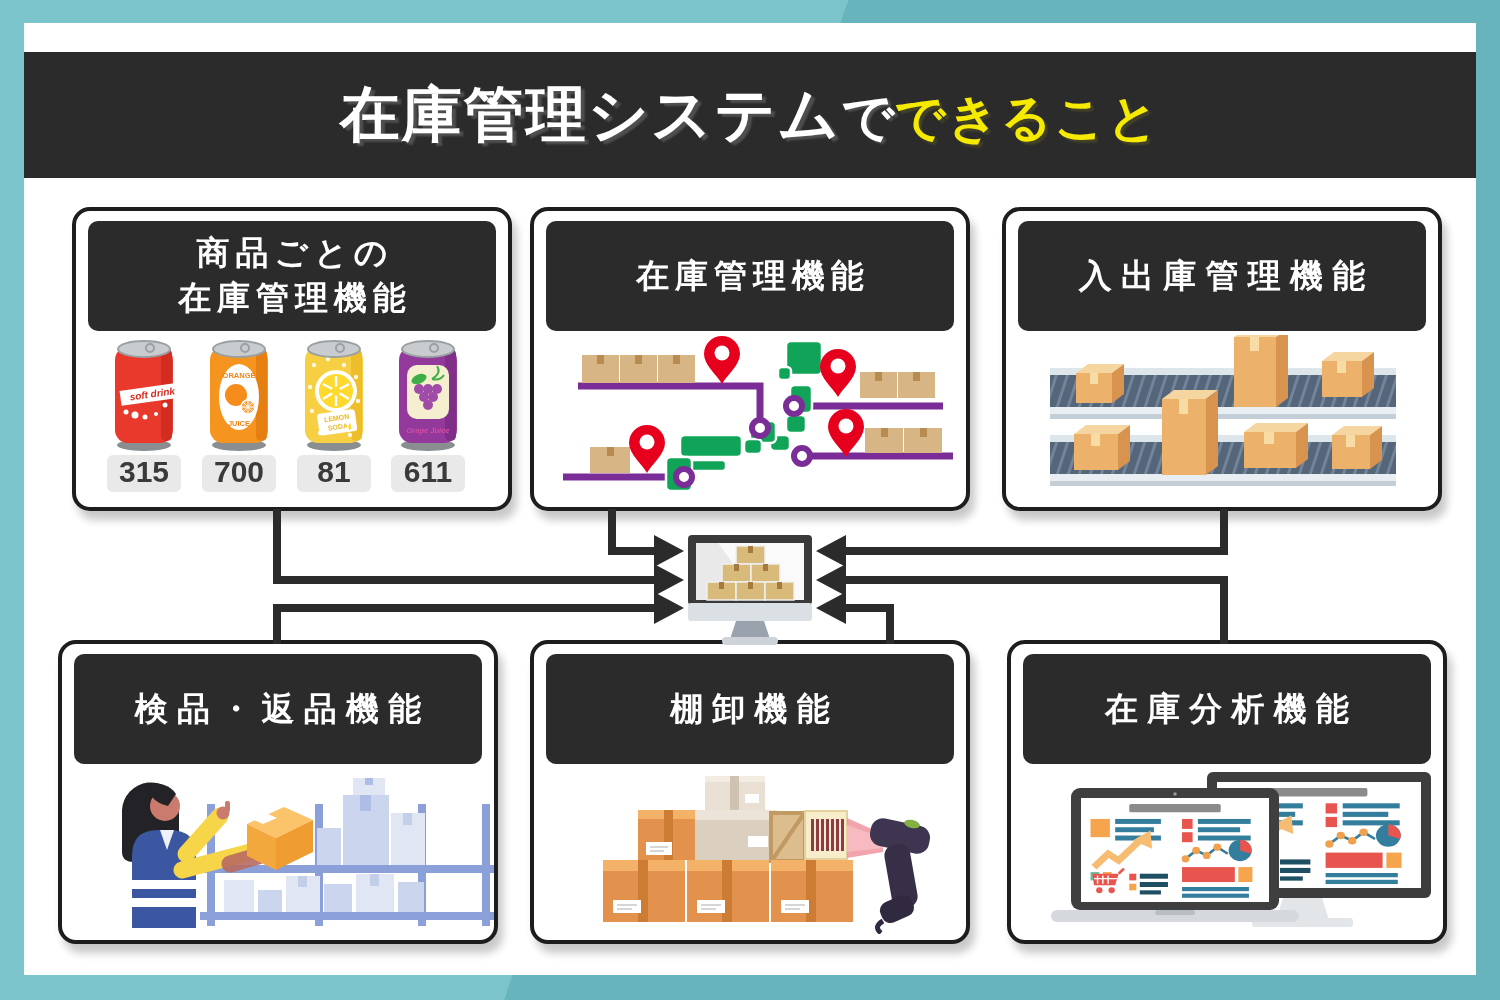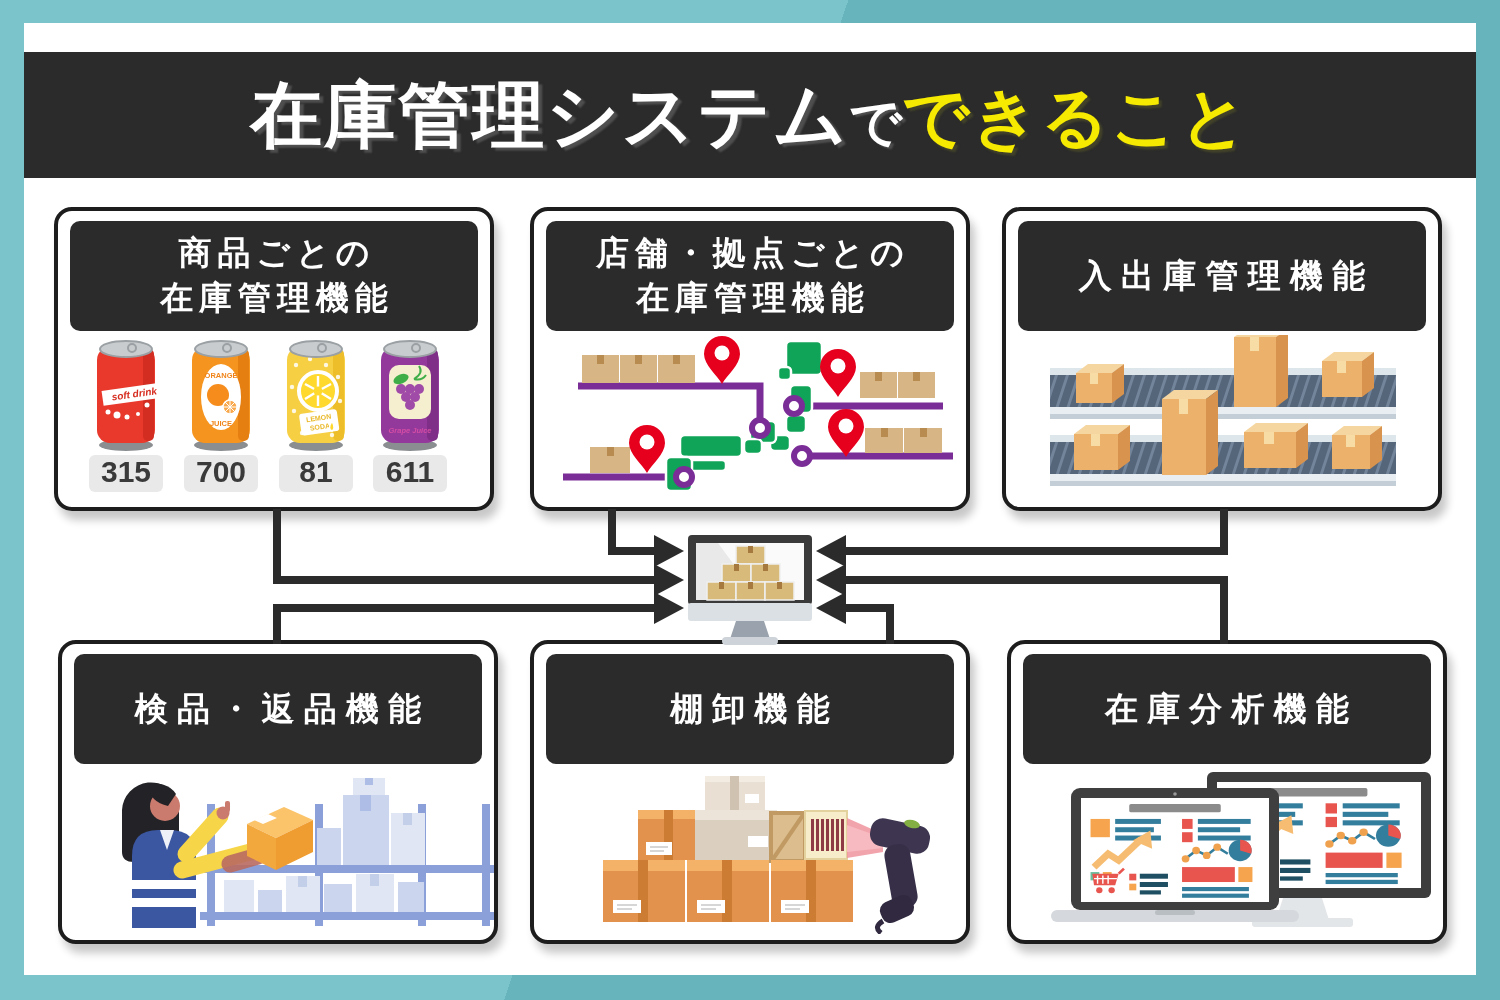--- a/index.html
+++ b/index.html
@@ -3,26 +3,26 @@
 <meta charset="utf-8">
 <style>
   html,body{margin:0;padding:0;background:#fff}
   .canvas{position:relative;width:1500px;height:1000px;overflow:hidden;
     font-family:"Liberation Sans","DejaVu Sans",sans-serif;
     background:linear-gradient(109deg,#7cc4cc 0 46%,#68b4bd 46%)}
   .content{position:absolute;left:24px;top:23px;width:1452px;height:952px;background:#ffffff}
   .title-band{position:absolute;left:24px;top:52px;width:1452px;height:126px;background:#2b2b2b;
     display:flex;align-items:baseline;justify-content:center;color:#fff;font-weight:bold;
     padding-top:0;line-height:126px;white-space:nowrap}
-  .title-main{font-size:72px;letter-spacing:2px;text-shadow:4px 3px 2px rgba(110,110,110,.55)}
+  .title-main{font-size:60px;letter-spacing:2px;text-shadow:4px 3px 2px rgba(110,110,110,.55)}
   .title-particle{font-size:52px;text-shadow:3px 2px 2px rgba(110,110,110,.55)}
-  .title-highlight{font-size:66px;color:#f6eb00;letter-spacing:2px;text-shadow:3px 3px 2px rgba(90,90,40,.5)}
+  .title-highlight{font-size:50px;color:#f6eb00;letter-spacing:2px;text-shadow:3px 3px 2px rgba(90,90,40,.5)}
   .panel{position:absolute;width:440px;height:304px;background:#fff;border:4px solid #1d1d1d;
     border-radius:18px;box-sizing:border-box;box-shadow:5px 9px 9px rgba(0,0,0,.22)}
-  .p1{left:54px;top:207px}.p2{left:530px;top:207px}.p3{left:1002px;top:207px}
+  .p1{left:72px;top:207px}.p2{left:530px;top:207px}.p3{left:1002px;top:207px}
   .p4{left:58px;top:640px}.p5{left:530px;top:640px}.p6{left:1007px;top:640px}
   .panel-header{position:absolute;left:12px;top:10px;width:408px;height:110px;background:#2b2b2b;
     border-radius:10px;color:#fff;display:flex;flex-direction:column;align-items:center;justify-content:center;
     font-weight:bold;font-size:33px;line-height:1.35;letter-spacing:.18em;text-indent:.18em;text-align:center}
   .panel-header.one-line{letter-spacing:.28em;text-indent:.28em}
   .panel-body{position:absolute;left:0;top:124px;width:432px;height:166px}
   .panel-body svg{display:block}
   .overlay{position:absolute;left:0;top:0;width:1500px;height:1000px;pointer-events:none}
 </style>
 </head>
@@ -143,21 +143,20 @@
             <rect x="315" y="120" width="74" height="37" rx="6" fill="#e9e9e9"></rect>
             <text x="352" y="147">611</text>
           </g>
         </g>
       </svg>
     </div>
   </div>
 
   <div class="panel p2">
     <div class="panel-header">
-      <div>店舗・拠点ごとの</div>
       <div>在庫管理機能</div>
     </div>
     <div class="panel-body">
       <svg width="432" height="166" viewBox="0 0 432 166">
 
         <g stroke="#7b2d97" stroke-width="7" fill="none">
           <path d="M44,51 H226 V85"></path>
           <path d="M268,71 H409"></path>
           <path d="M276,121 H419"></path>
           <path d="M29,142 H142"></path>

